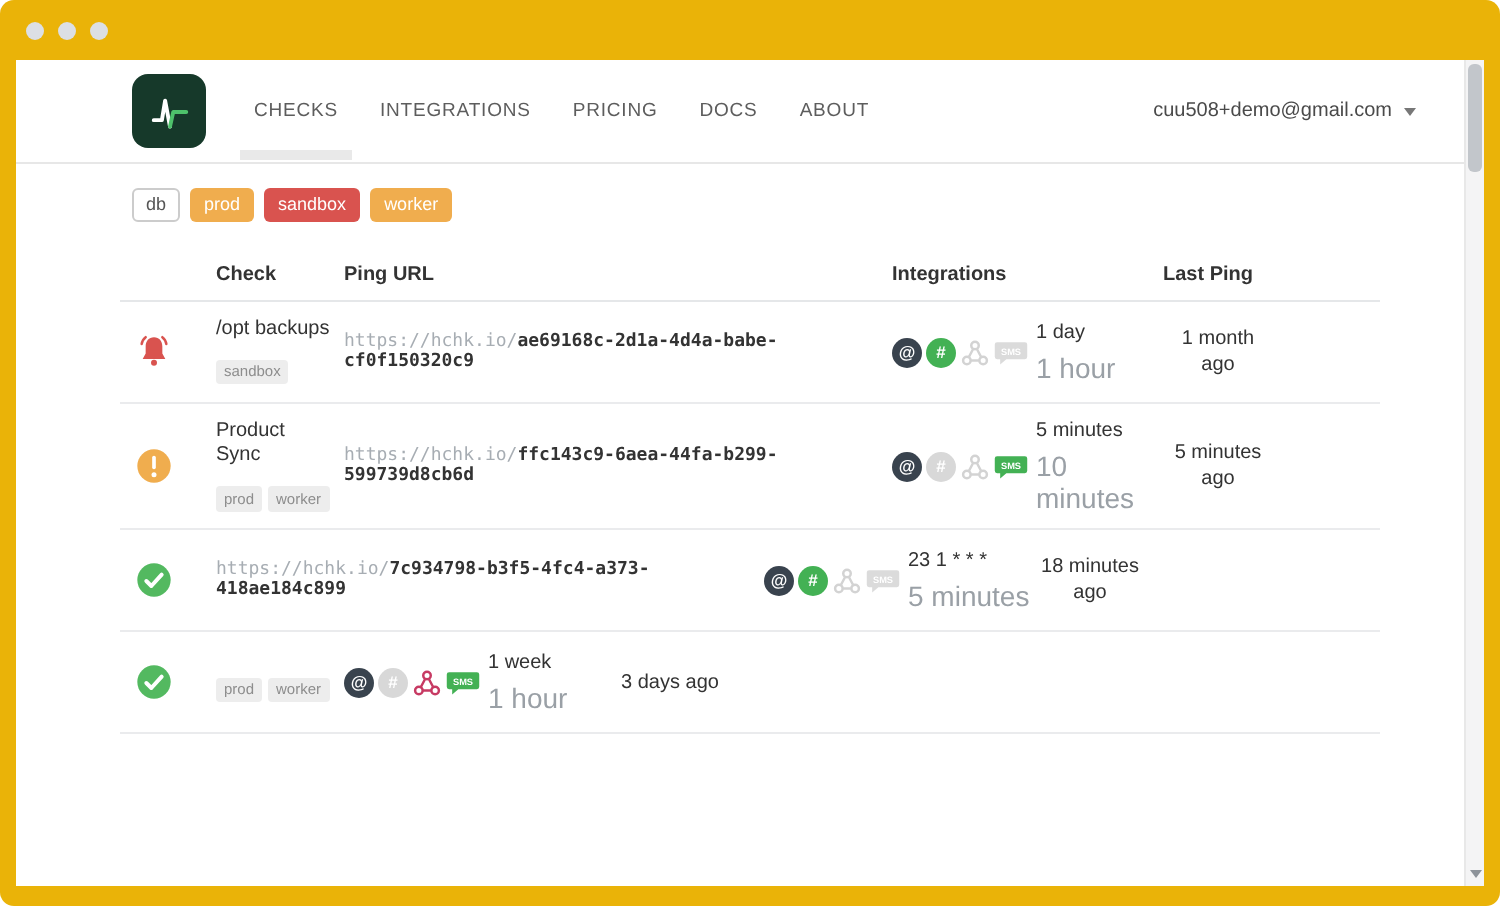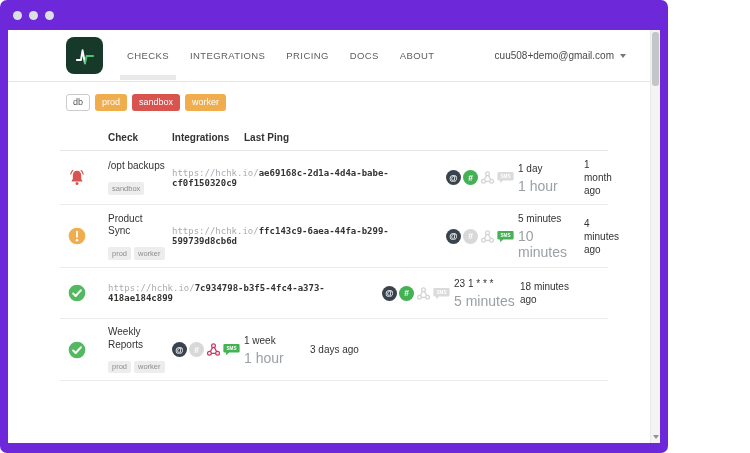--- a/index.html
+++ b/index.html
@@ -1,17 +1,17 @@
 <!DOCTYPE html>
 <html><head>
 <meta charset="utf-8">
 <style>
   * { margin:0; padding:0; box-sizing:border-box; }
   html,body { width:750px; height:453px; font-family:"Liberation Sans", sans-serif; background:#fff; }
-  .window { position:relative; width:668px; height:453px; background:#6d28d9; border-radius:7px; overflow:hidden; }
+  .window { position:relative; width:750px; height:453px; background:#eab308; border-radius:7px; overflow:hidden; }
 
   
   .titlebar { height:30px; display:flex; align-items:center; padding-left:13px; gap:7px; }
   .dot { width:9px; height:9px; border-radius:50%; background:#dcdfe4; }
 
   
   .page { position:absolute; left:8px; right:8px; top:30px; bottom:10px; background:#fff; overflow:hidden; }
 
   
   .scrollbar { position:absolute; right:0; top:0; bottom:0; width:10px; background:#f4f4f5; border-left:1px solid #e8e8e8; }
@@ -39,21 +39,21 @@
   .table { margin:21px 52px 0 52px; }
   .thead { display:flex; padding-bottom:7px; border-bottom:1px solid #e5e7e9; }
   .th { font-size:10px; font-weight:bold; color:#333; }
   .th-sub { font-size:10px; font-weight:normal; color:#9aa0a6; margin-top:3px; }
   .row { display:flex; align-items:center; border-bottom:1px solid #eaebed; min-height:51px; padding:7px 0; cursor:pointer; }
   .c-status { width:48px; flex:none; padding-left:7px; }
   .c-name   { width:64px; flex:none; padding-right:6px; }
   .c-url    { width:274px; flex:none; }
   .c-int    { width:72px; flex:none; }
   .c-period { width:66px; flex:none; }
-  .c-last   { flex:1; }
+  .c-last   { flex:1;text-align:center; }
 
   .status-cell .ic { display:none; width:20px; height:20px; }
   .status-cell[data-status="alert"] .ic-bell { display:block; }
   .status-cell[data-status="grace"] .ic-grace { display:block; }
   .status-cell[data-status="up"] .ic-up { display:block; }
 
   .check-name { font-size:10px; color:#333; line-height:1.25; }
   .name-tags { margin-top:4px; white-space:nowrap; }
   .rtag { display:inline-block; background:#ededed; color:#8d8d8d; font-size:7.5px; line-height:1; padding:2.5px 4px; border-radius:2px; margin-right:3px; }
   .rtag:empty { display:none; }
@@ -118,20 +118,21 @@
       <span class="ftag" data-variant="outline">db</span>
       <span class="ftag" data-variant="orange">prod</span>
       <span class="ftag" data-variant="red">sandbox</span>
       <span class="ftag" data-variant="orange">worker</span>
     </div>
 
     <div class="table">
       <div class="thead">
         <div class="c-status"></div>
         <div class="c-name th">Check</div>
+        <div class="c-url th">Ping URL</div>
         <div class="c-int th">Integrations</div>
         <div class="c-last th">Last Ping</div>
       </div>
 
       <div class="row">
         <div class="c-status status-cell" data-status="alert">
           <svg class="ic ic-bell" viewBox="0 0 24 24">
             <path fill="#d9534f" d="M12 3.2c-3.1 0-5 2.3-5 5.5v4.2l-1.8 3.3h13.6L17 12.9V8.7c0-3.2-1.9-5.5-5-5.5z"></path>
             <circle cx="12" cy="18.5" r="1.8" fill="#d9534f"></circle>
             <path d="M4.6 7.2c.3-1.8 1.2-3.2 2.4-4.1M19.4 7.2c-.3-1.8-1.2-3.2-2.4-4.1" stroke="#d9534f" stroke-width="1.5" fill="none" stroke-linecap="round"></path>
@@ -209,21 +210,21 @@
                 <path d="M2 1h18a1.5 1.5 0 011.5 1.5v8a1.5 1.5 0 01-1.5 1.5H8l-4 3.4V12H2A1.5 1.5 0 01.5 10.5v-8A1.5 1.5 0 012 1z" fill="currentColor"></path>
                 <text x="11" y="9" text-anchor="middle" font-size="6" font-weight="bold" fill="#fff" font-family="Liberation Sans, sans-serif">SMS</text>
               </svg>
           </div>
         </div>
         <div class="c-period">
           <div class="period-main">5 minutes</div>
           <div class="period-grace">10 minutes</div>
         </div>
         <div class="c-last">
-            <div class="last-ping">4 minutes ago</div>
+            <div class="last-ping">5 minutes ago</div>
           </div>
       </div>
 
       <div class="row">
         <div class="c-status status-cell" data-status="up">
 
           <svg class="ic ic-up" viewBox="0 0 24 24">
             <circle cx="12" cy="12" r="10" fill="#53b960"></circle>
               <path d="M7.4 12.6l3 3 6.2-6.8" stroke="#fff" stroke-width="2.4" fill="none" stroke-linecap="round" stroke-linejoin="round"></path>
           </svg>
@@ -260,21 +261,20 @@
 
       <div class="row">
         <div class="c-status status-cell" data-status="up">
 
           <svg class="ic ic-up" viewBox="0 0 24 24">
             <circle cx="12" cy="12" r="10" fill="#53b960"></circle>
               <path d="M7.4 12.6l3 3 6.2-6.8" stroke="#fff" stroke-width="2.4" fill="none" stroke-linecap="round" stroke-linejoin="round"></path>
           </svg>
         </div>
         <div class="c-name">
-          <div class="check-name">Weekly Reports</div>
           <div class="name-tags">
             <span class="rtag">prod</span><span class="rtag">worker</span>
           </div>
         </div>
         <div class="c-int">
           <div class="int-icons">
             <span class="circ email-badge on">@</span>
             <span class="circ slack-badge">#</span>
             <svg class="webhook-svg on" width="15" height="15" viewBox="0 0 24 24">
                 <g fill="none" stroke="currentColor" stroke-width="2">

